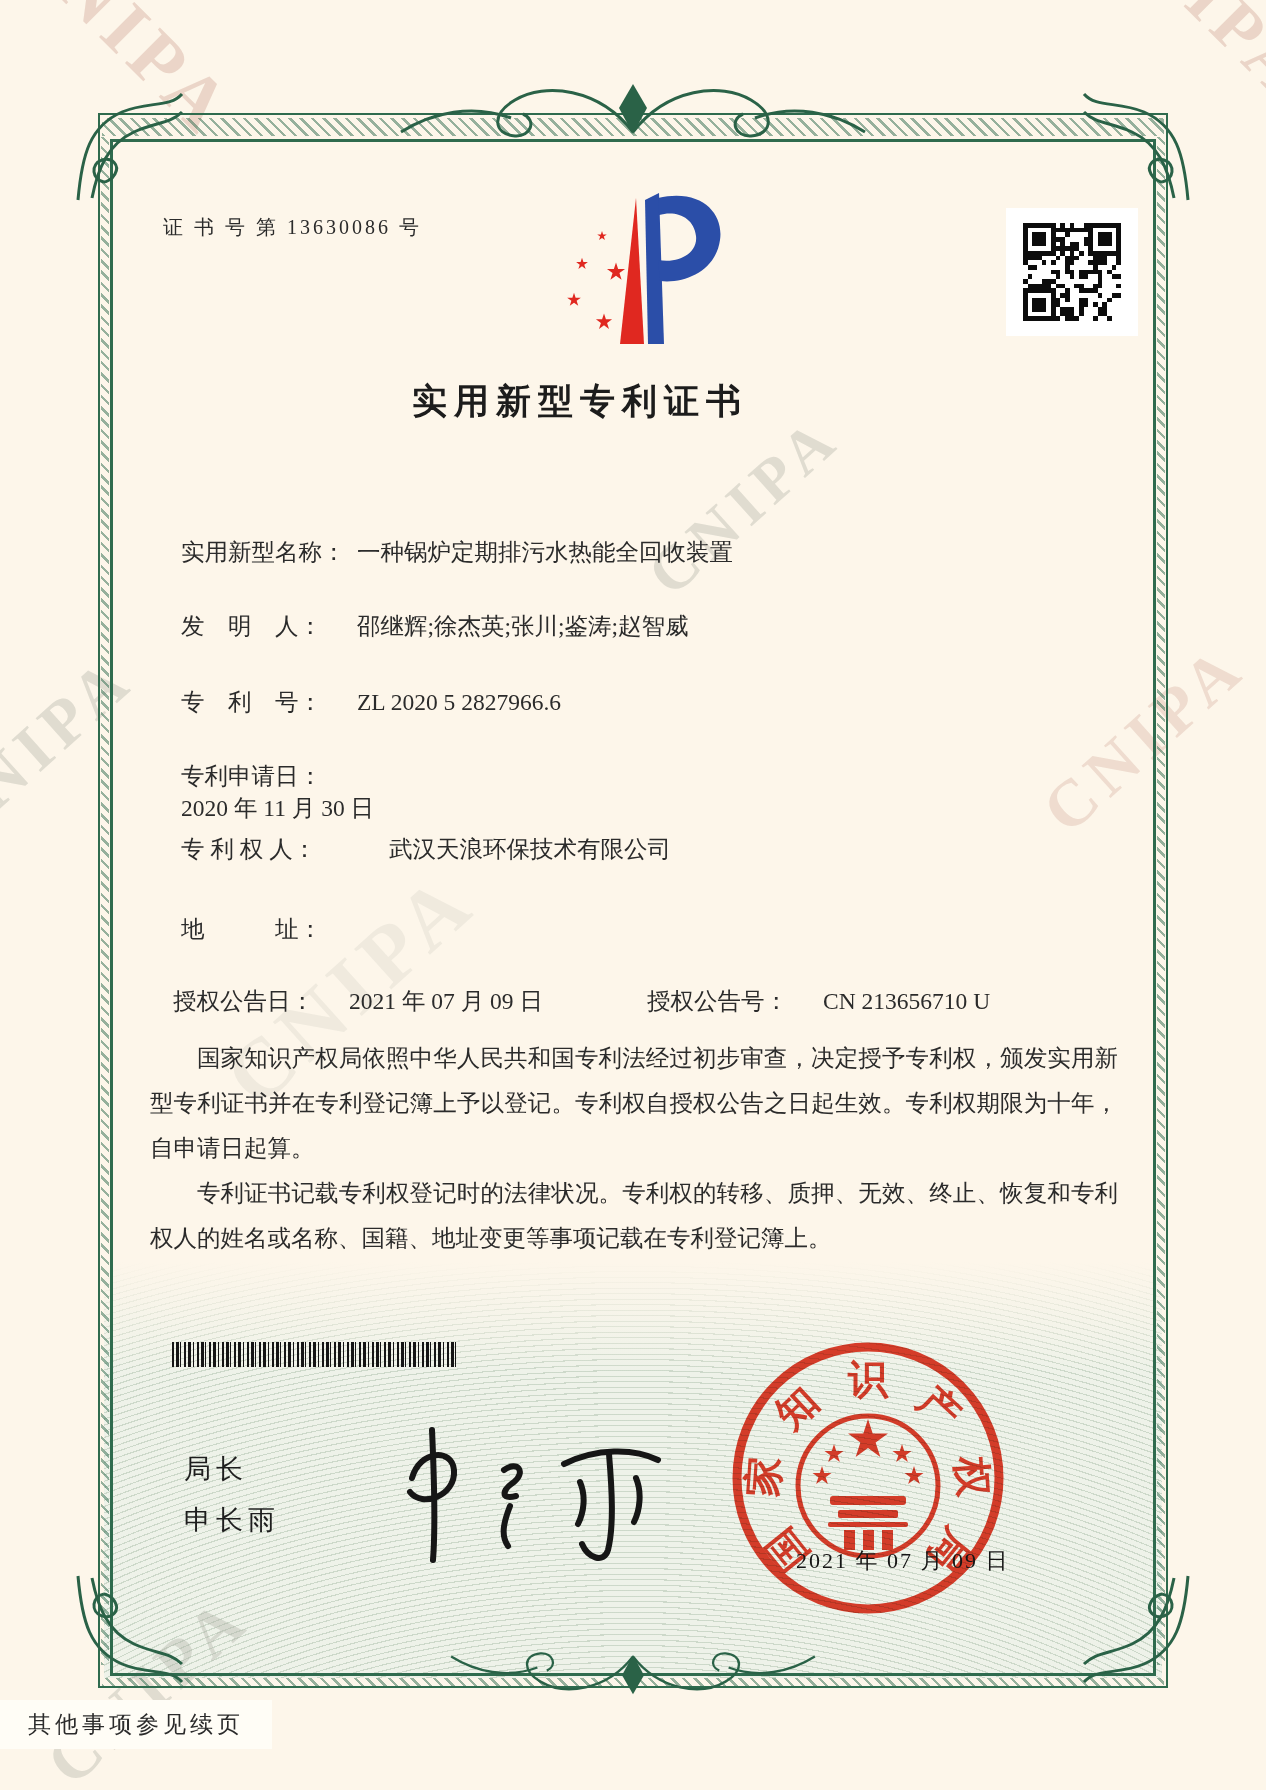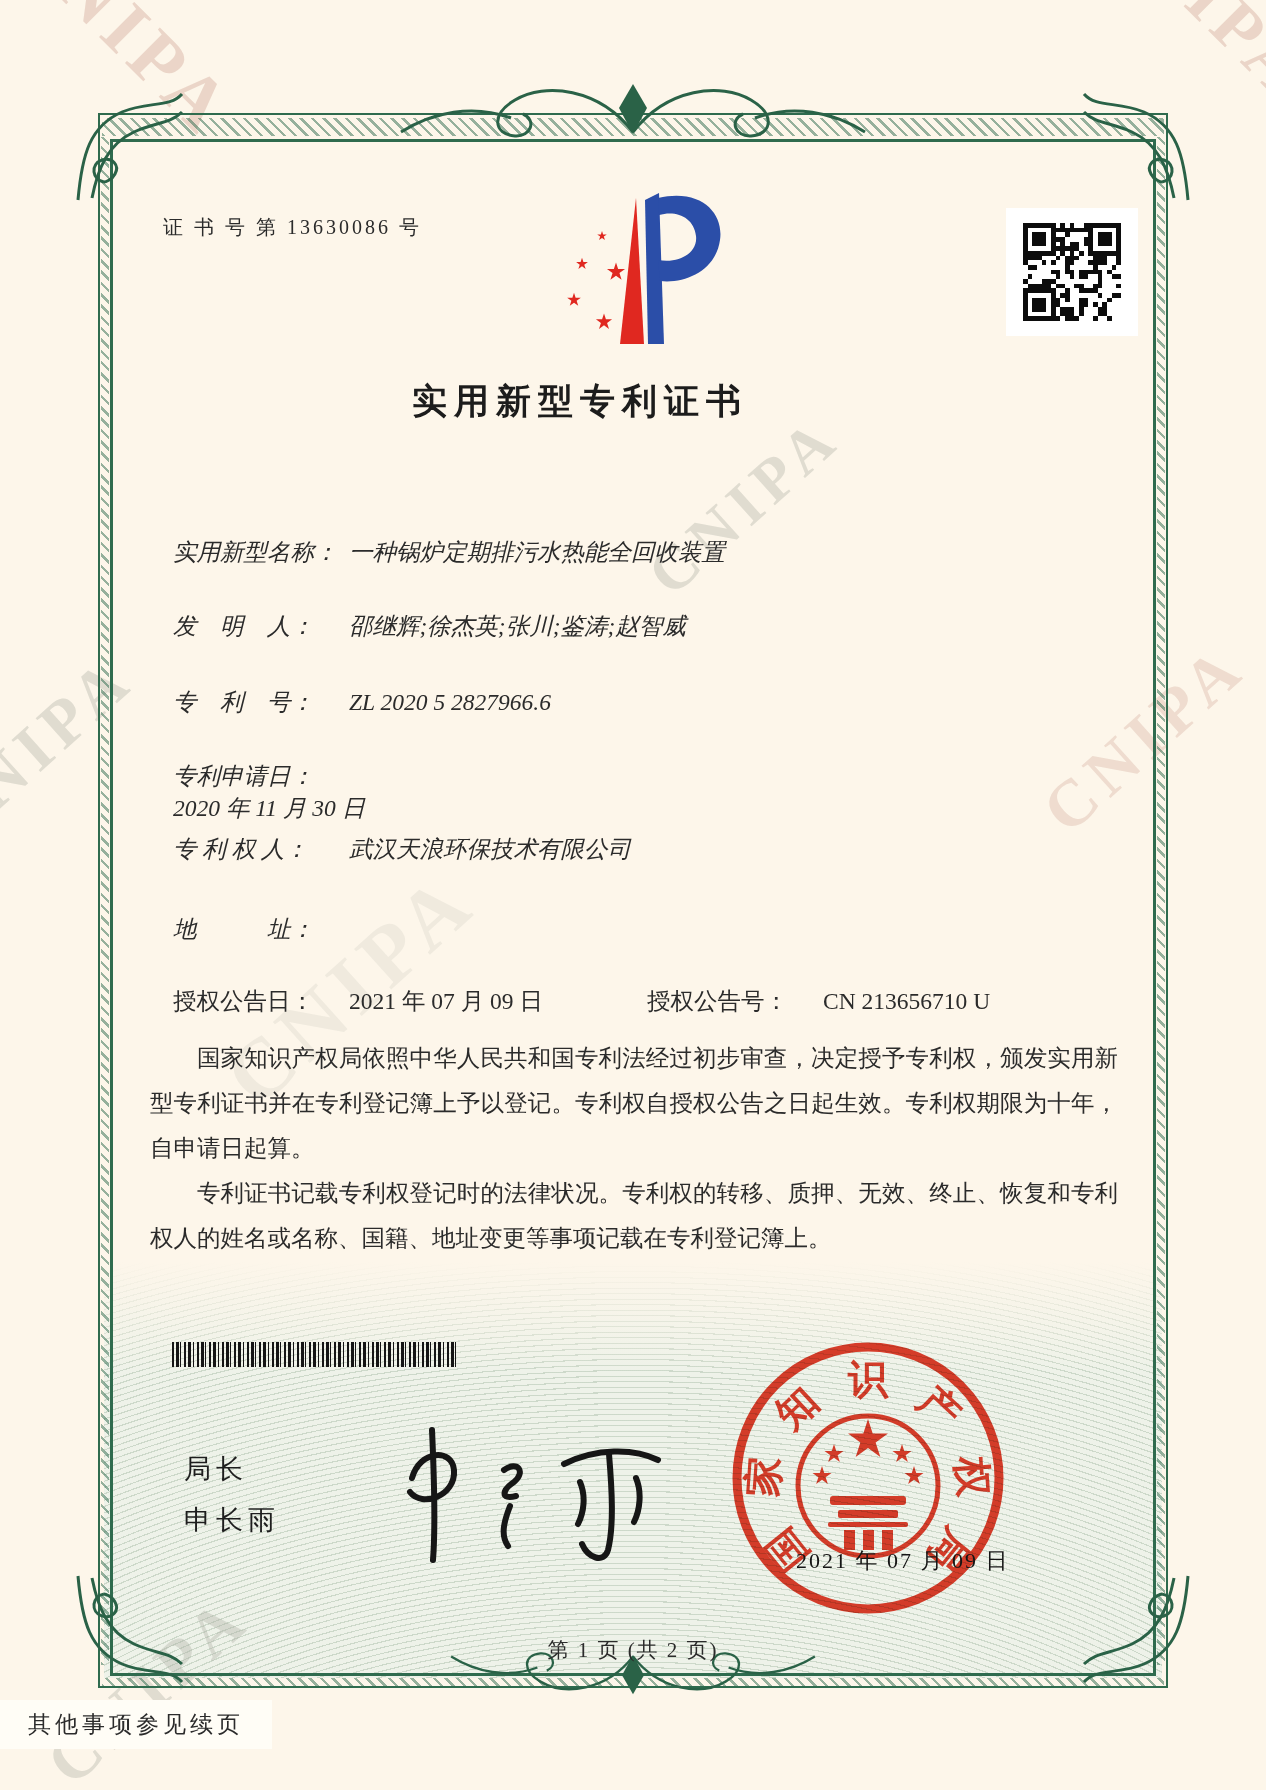--- a/index.html
+++ b/index.html
@@ -41,21 +41,21 @@
   .qr-box{position:absolute;left:1006px;top:208px;width:132px;height:128px;background:#fff;z-index:4;}
   .qr{position:absolute;left:17px;top:15px;width:98px;height:98px;display:grid;
       grid-template-columns:repeat(21,1fr);grid-template-rows:repeat(21,1fr);}
   .qr div{background:transparent;}
   .qr div.d{background:#0c0c0c;}
   .title{position:absolute;left:0;top:378px;width:1160px;text-align:center;z-index:4;
       font-size:35px;font-weight:700;letter-spacing:7px;color:#1c1c1c;}
 
   
   .fields{position:absolute;left:173px;top:0;width:960px;z-index:4;font-size:23.5px;}
-  .frow{position:absolute;left:0;display:flex;line-height:32px;font-style:italic;}
+  .frow{position:absolute;left:8px;display:flex;line-height:32px;}
   .frow .lab{width:176px;flex:none;white-space:nowrap;}
   .frow .val{white-space:nowrap;}
   .frow .val.wrap{white-space:normal;width:668px;line-height:38px;}
   .grant{position:absolute;left:0;top:985px;display:flex;line-height:32px;}
   .grant .lab{width:176px;flex:none;}
   .grant .val1{width:238px;}
   .grant .lab2{margin-left:60px;width:176px;flex:none;}
 
   
   .paras{position:absolute;left:150px;top:1036px;width:968px;z-index:4;
@@ -627,21 +627,21 @@
       <span class="val">邵继辉;徐杰英;张川;鉴涛;赵智威</span>
     </div>
     <div class="frow" style="top:686px;">
       <span class="lab">专　利　号：</span>
       <span class="val">ZL 2020 5 2827966.6</span>
     </div>
     <div class="frow" style="top:760px;flex-direction:column;">
       <span class="lab">专利申请日：</span>
       <span class="val">2020 年 11 月 30 日</span>
     </div>
-    <div class="frow" style="top:833px;">
+    <div class="frow" style="top:833px;gap:32px;">
       <span class="lab">专 利 权 人：</span>
       <span class="val">武汉天浪环保技术有限公司</span>
     </div>
     <div class="frow" style="top:910px;">
       <span class="lab" style="line-height:38px;">地　　　址：</span>
     </div>
     <div class="grant">
       <span class="lab">授权公告日：</span>
       <span class="val1">2021 年 07 月 09 日</span>
       <span class="lab2">授权公告号：</span>
@@ -692,18 +692,17 @@
       <rect x="132" y="188" width="76" height="9" rx="3"></rect>
       <rect x="140" y="202" width="60" height="8" rx="2"></rect>
       <rect x="130" y="214" width="80" height="5" rx="2"></rect>
       <rect x="146" y="222" width="11" height="20"></rect>
       <rect x="165" y="222" width="11" height="20"></rect>
       <rect x="184" y="222" width="11" height="20"></rect>
     </g>
   </svg>
   <div class="seal-date">2021 年 07 月 09 日</div>
 
-  <div class="page-info">第 1 页 (共 2 页)</div>
   <div class="continuation">
     <span>其他事项参见续页</span>
   </div>
 
 </div>
 
 </body></html>

